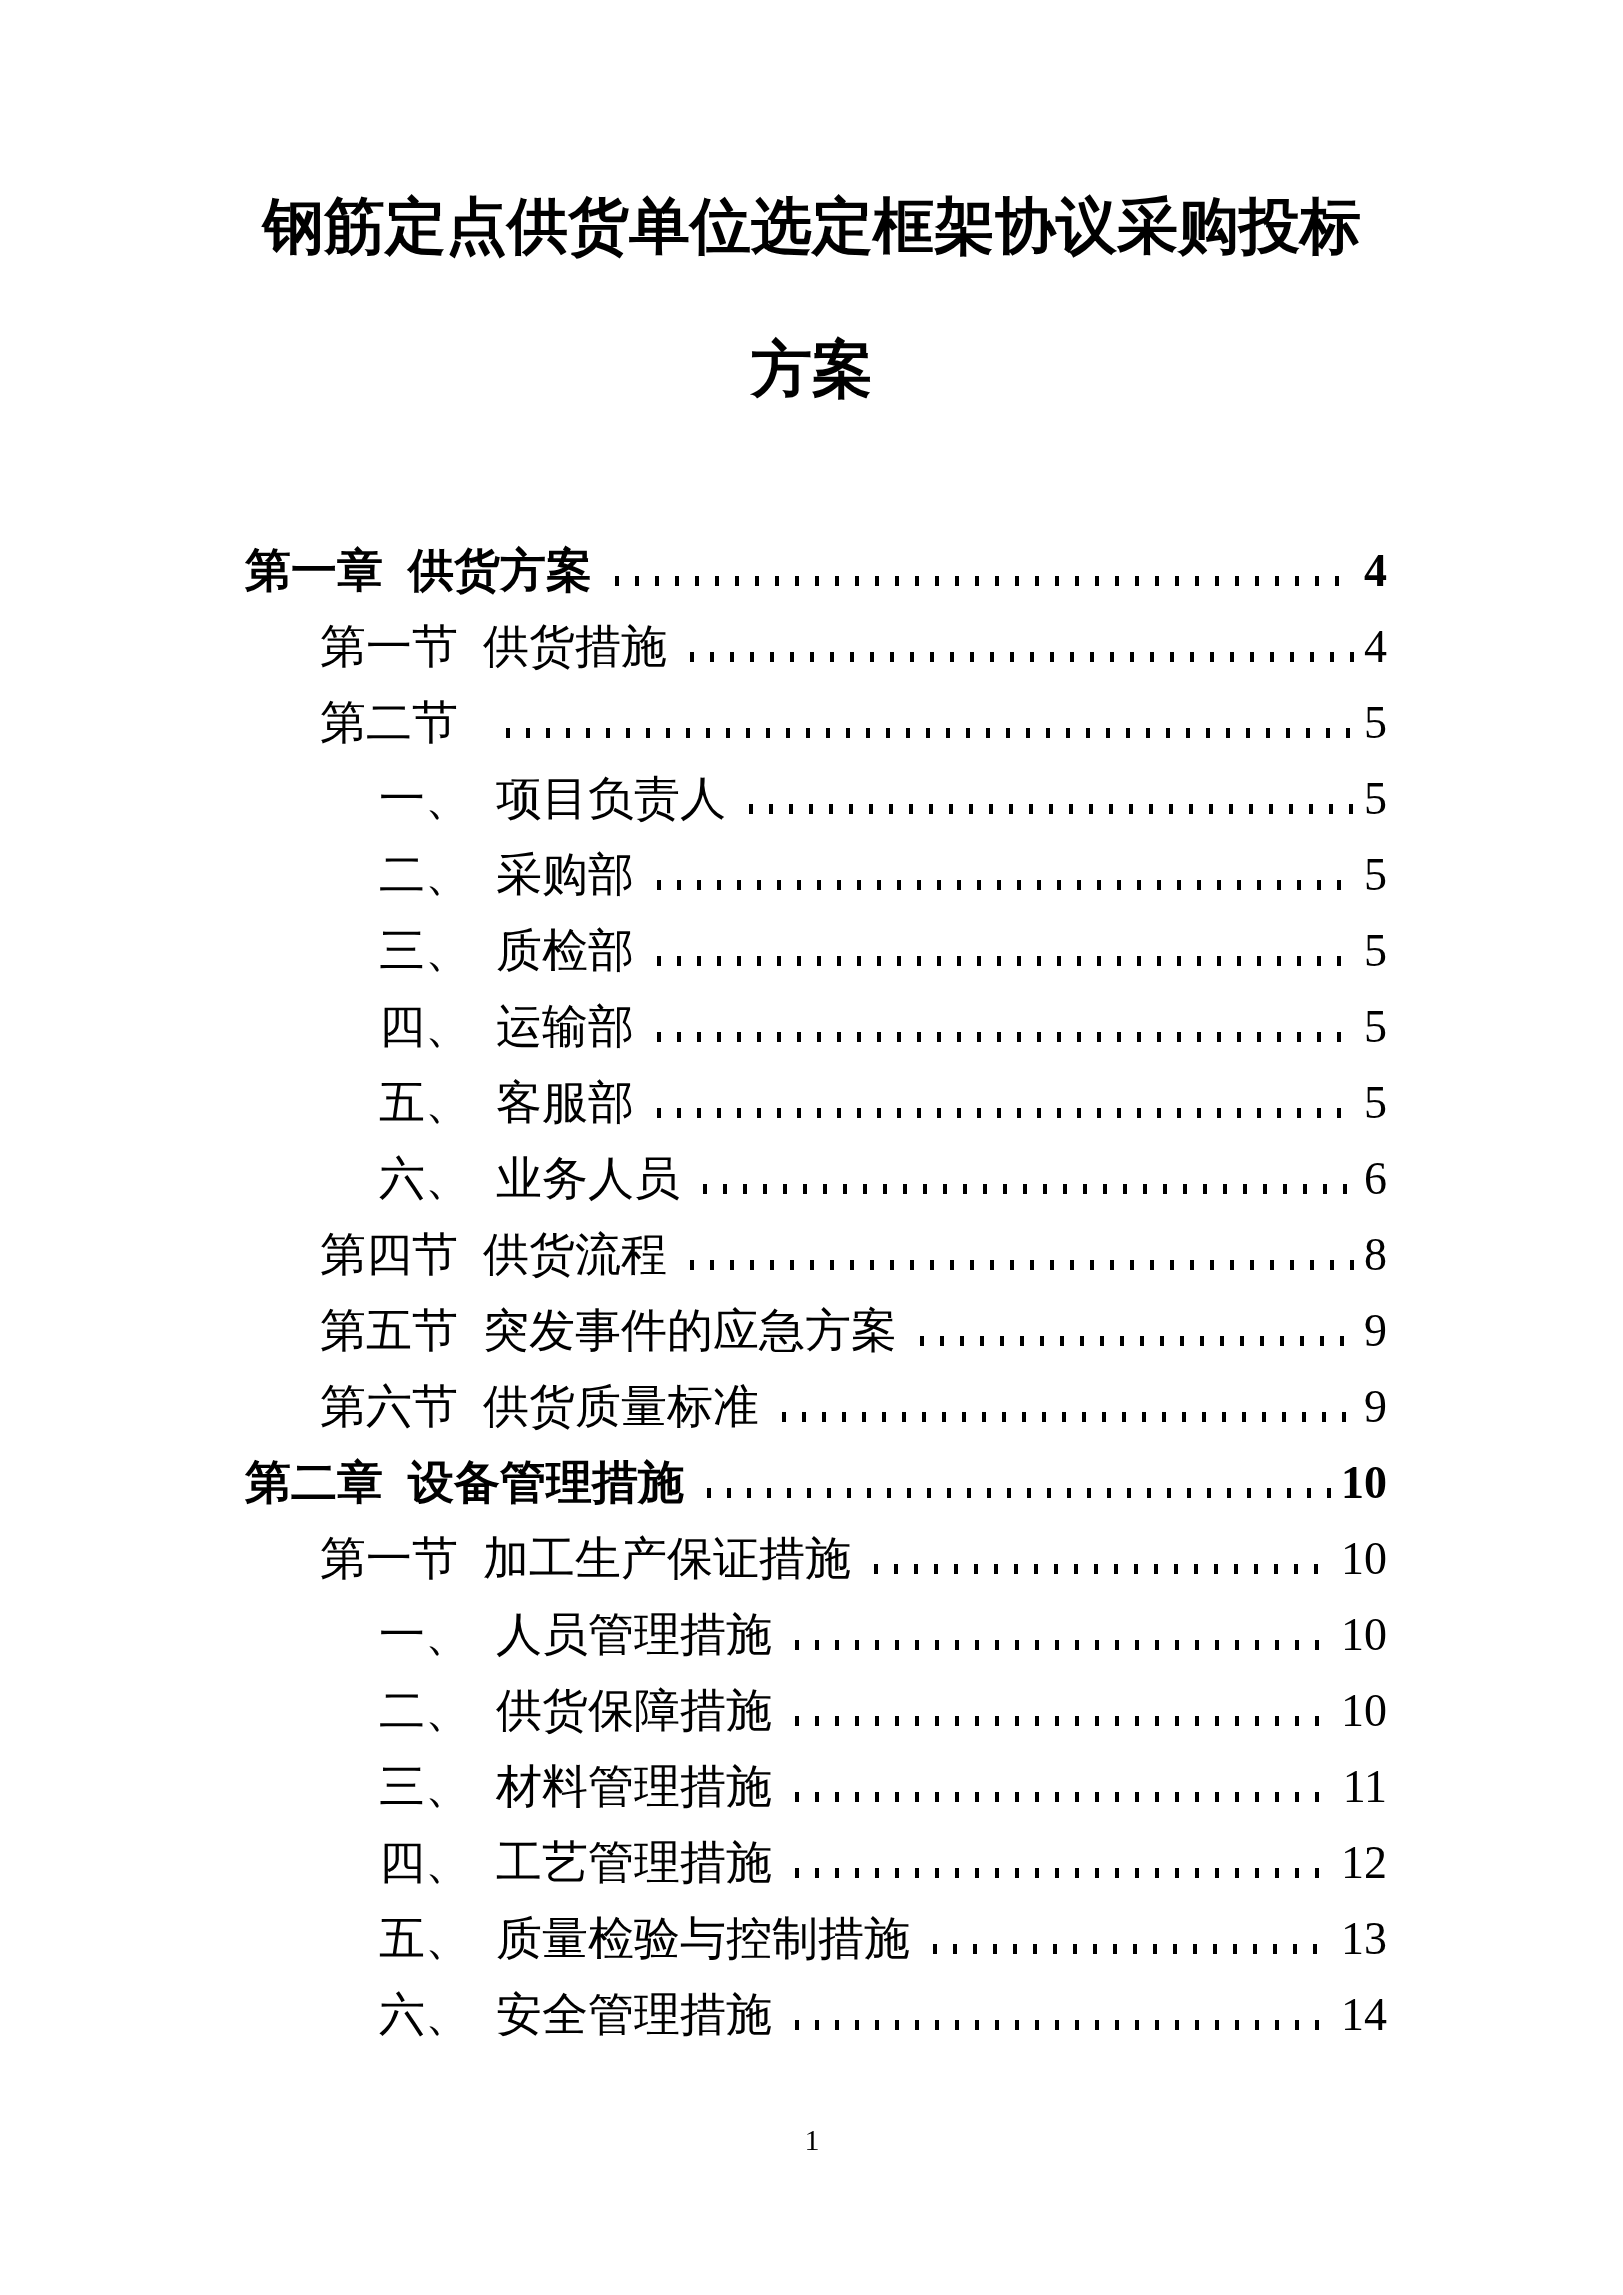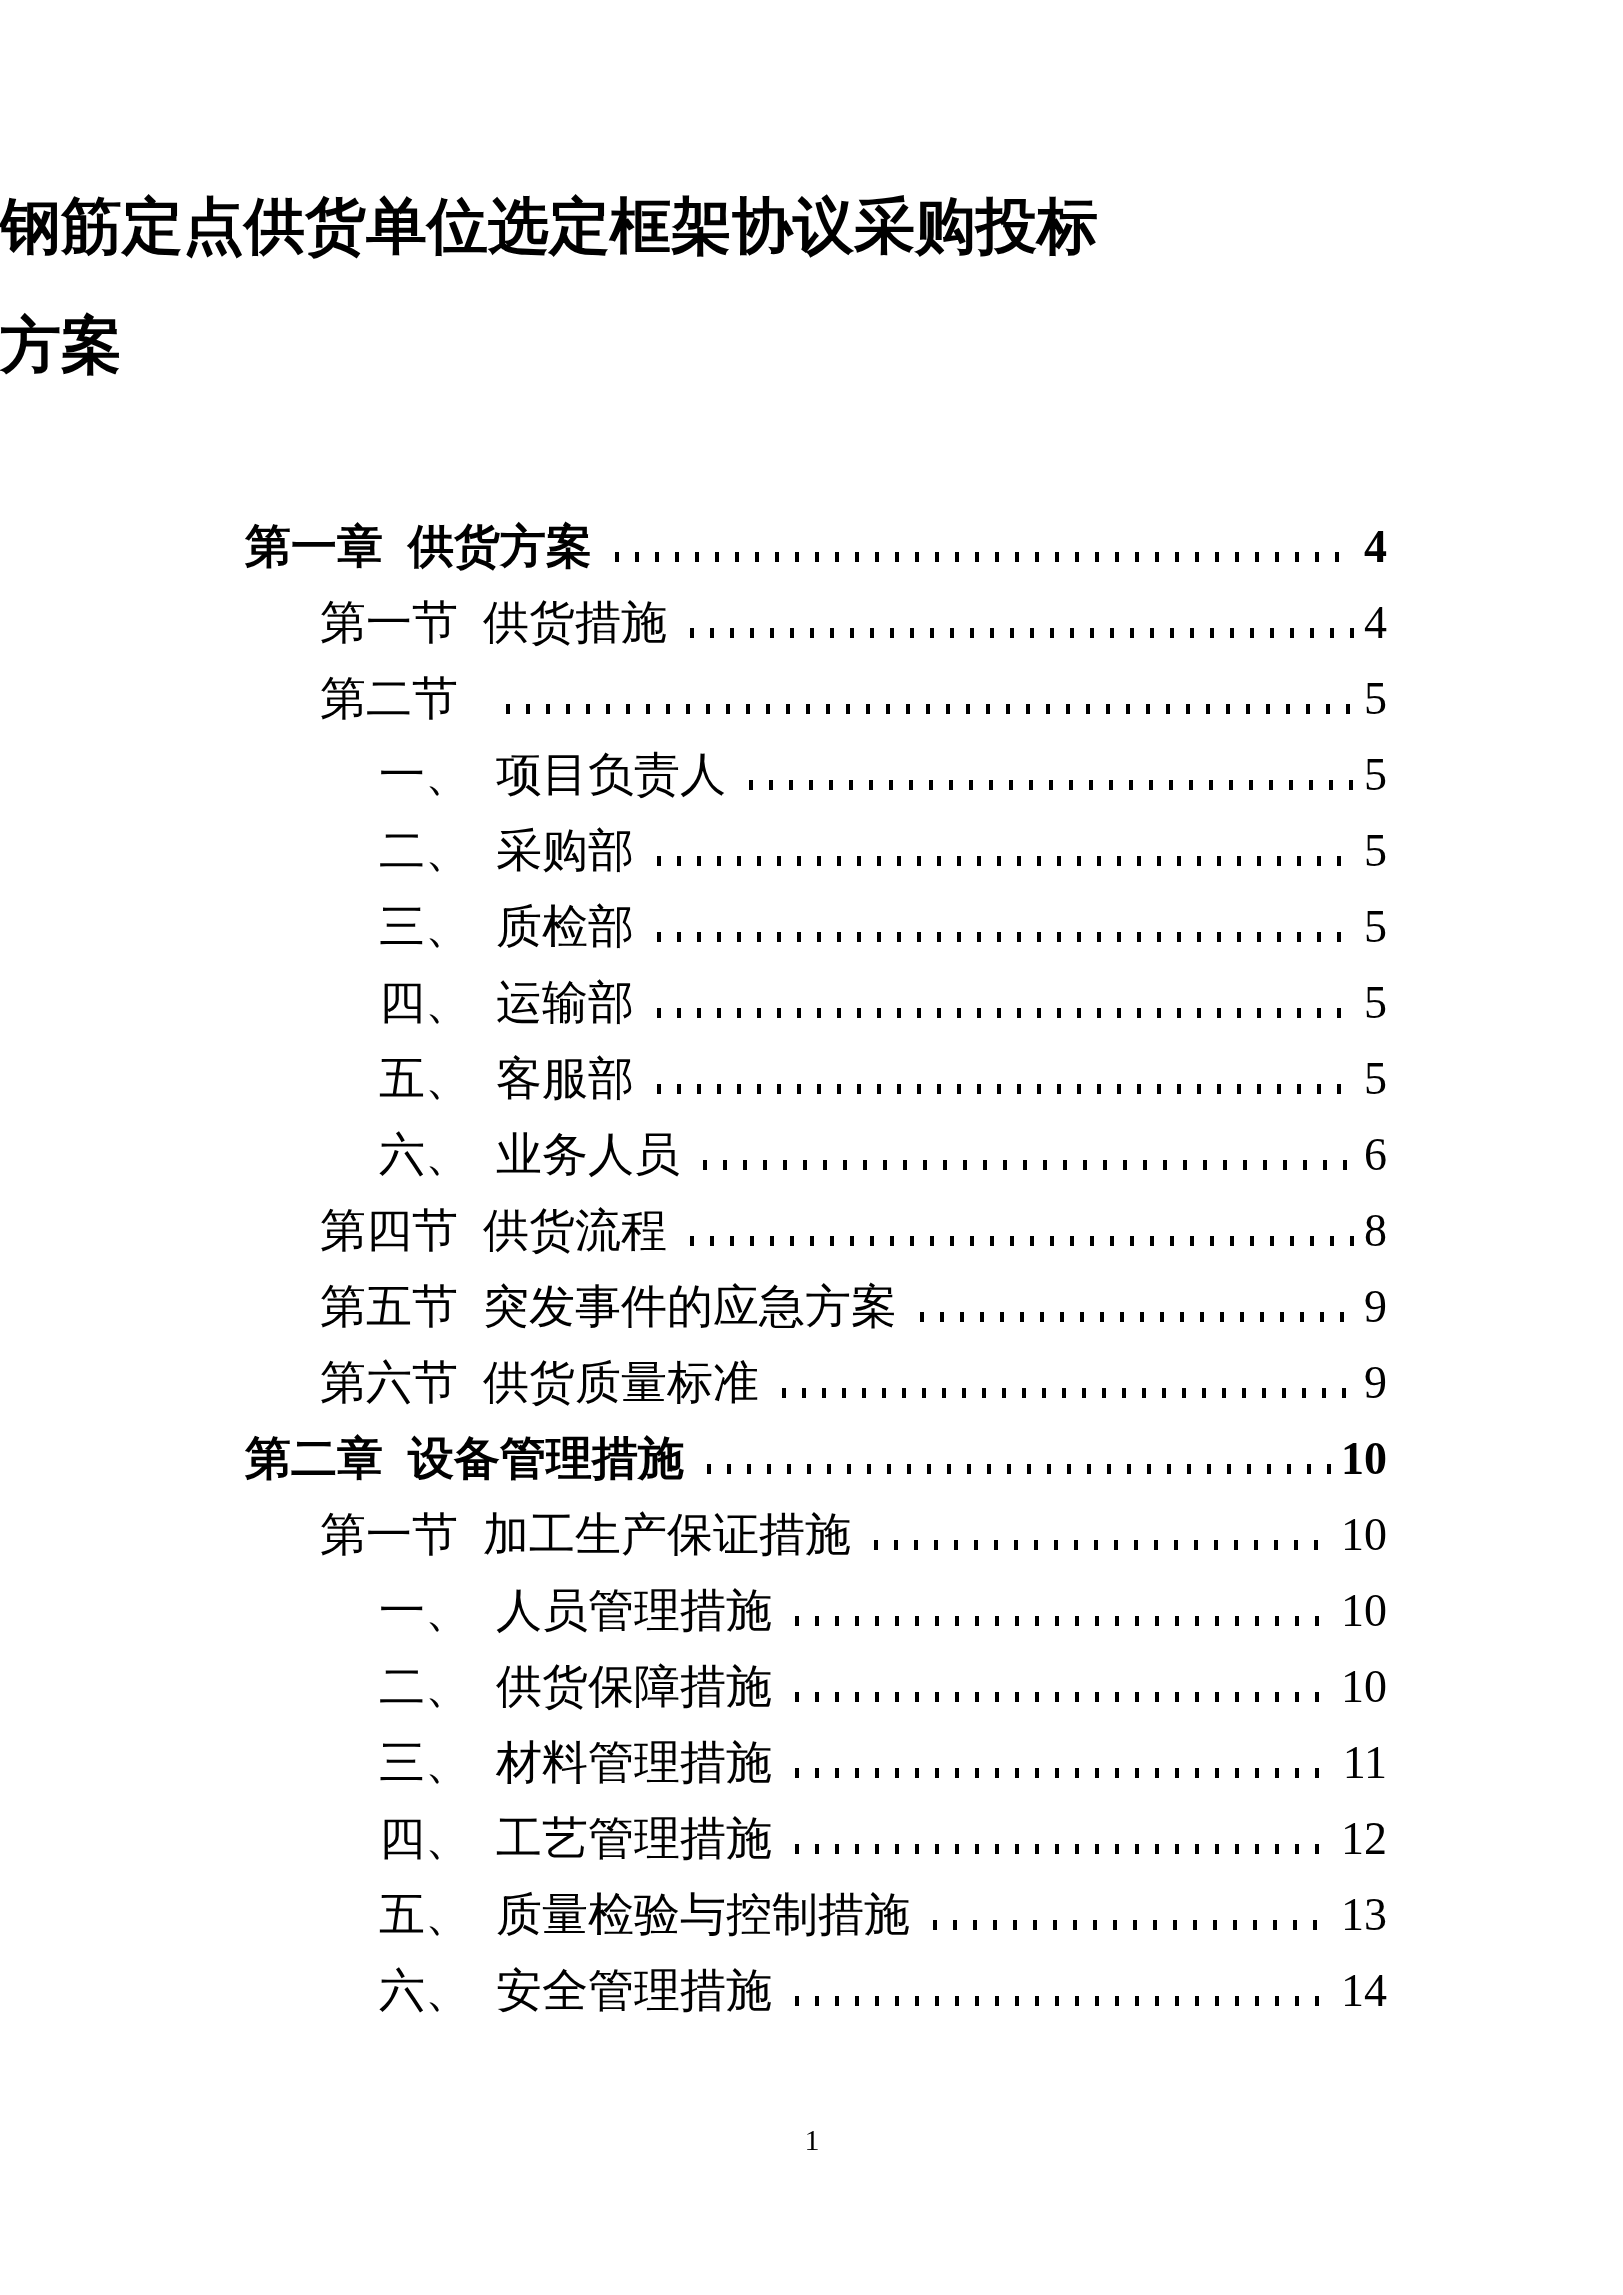--- a/index.html
+++ b/index.html
@@ -8,28 +8,28 @@
     position: relative;
     width: 1624px;
     height: 2295px;
     margin: 0 auto;
     background: #ffffff;
     color: #000000;
     font-family: "Liberation Serif", "DejaVu Serif", serif;
     overflow: hidden;
   }
   .doc-title {
-    text-align: left;
+    text-align: center;
     font-size: 61px;
     line-height: 1;
     font-weight: 900;
     letter-spacing: 0;
   }
   .doc-title.line1 { margin-top: 196px; }
-  .doc-title.line2 { margin-top: 58px; }
+  .doc-title.line2 { margin-top: 82px; }
   .toc-heading {
     text-align: center;
     font-size: 38px;
     line-height: 1;
     font-weight: bold;
     margin-top: 87px;
   }
   .toc {
     margin-left: 245px;
     width: 1142px;

